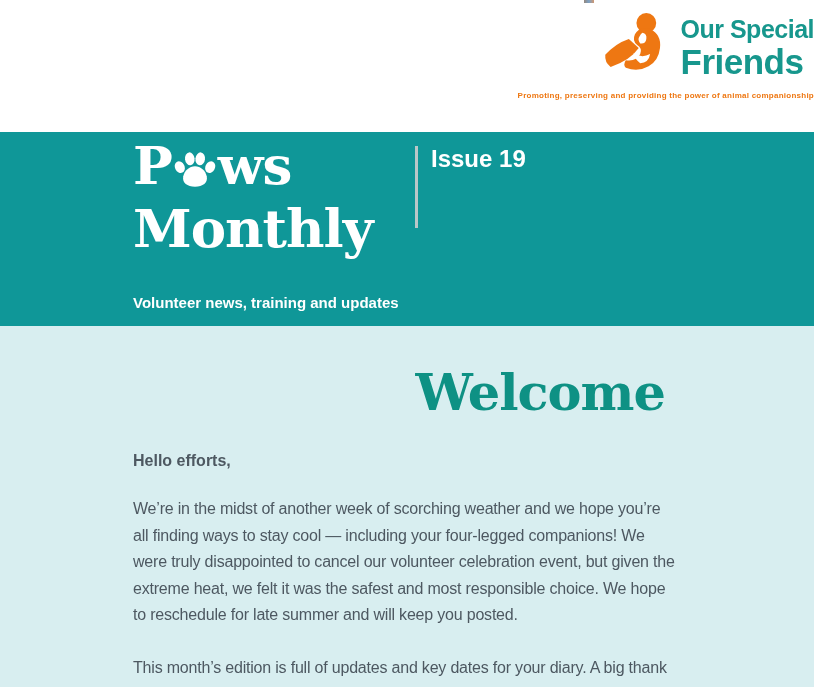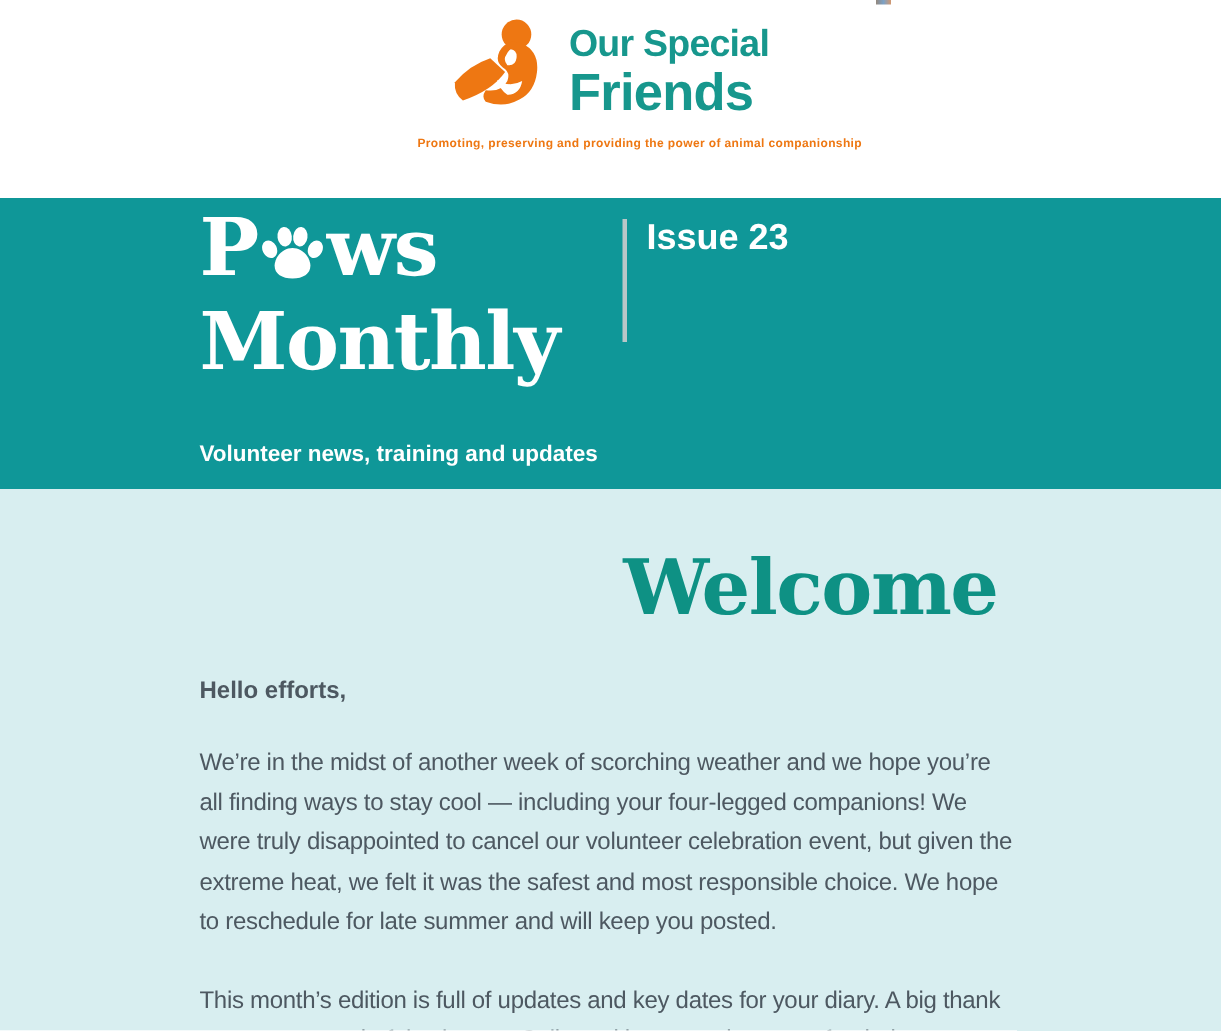--- a/index.html
+++ b/index.html
@@ -22,21 +22,21 @@
     background: linear-gradient(90deg, #7a6a5c, #5a8ab8, #c77d4a);
     opacity: .8;
   }
 
   
   .logo-header {
     height: 132px;
     background: #ffffff;
     display: flex;
     flex-direction: column;
-    align-items: center;
+    align-items: flex-end;
     padding-top: 10px;
   }
   .logo-row {
     display: flex;
     align-items: center;
     gap: 2px;
   }
   .logo-icon { width: 76px; height: 76px; flex: 0 0 auto; }
   .logo-text {
     color: #17978d;
@@ -160,21 +160,21 @@
               <ellipse cx="15" cy="44" rx="11" ry="14" transform="rotate(-26 15 44)" fill="#ffffff"></ellipse>
               <ellipse cx="38" cy="25" rx="11" ry="15" transform="rotate(-7 38 25)" fill="#ffffff"></ellipse>
               <ellipse cx="62" cy="25" rx="11" ry="15" transform="rotate(7 62 25)" fill="#ffffff"></ellipse>
               <ellipse cx="85" cy="44" rx="11" ry="14" transform="rotate(26 85 44)" fill="#ffffff"></ellipse>
               <path d="M50 42 C63 42 74 52 77 65 C80 80 68 89 50 89 C32 89 20 80 23 65 C26 52 37 42 50 42 Z" fill="#ffffff"></path>
             </svg><span></span><span>ws</span></span>
         <span class="tline">Monthly</span>
       </h1>
       <div class="divider"></div>
       <div class="issue-block">
-        <div class="issue-number">Issue 23</div>
+        <div class="issue-number">Issue 19</div>
       </div>
     </div>
     <div class="banner-subtitle">Volunteer news, training and updates</div>
   </section>
 
   <main class="body-section">
     <h2 class="welcome-heading">Welcome</h2>
     <p class="greeting">Hello efforts,</p>
     <div class="body-text">
       <p>We’re in the midst of another week of scorching weather and we hope you’re all finding ways to stay cool — including your four-legged companions! We were truly disappointed to cancel our volunteer celebration event, but given the extreme heat, we felt it was the safest and most responsible choice. We hope to reschedule for late summer and will keep you posted.</p>

